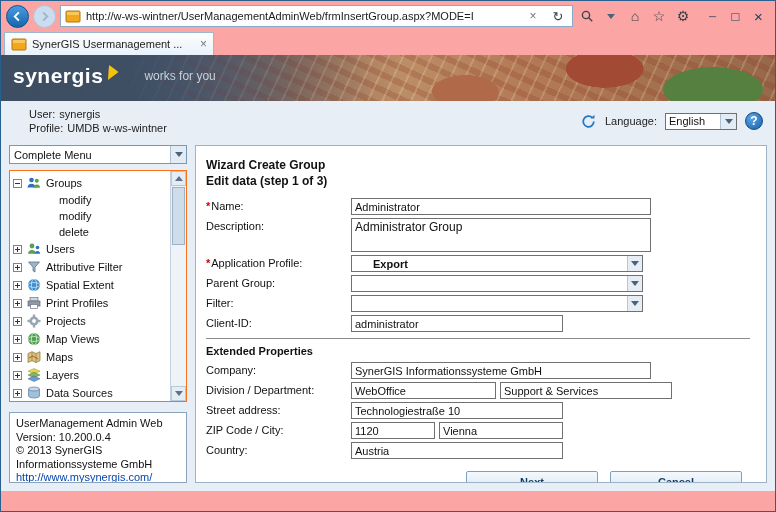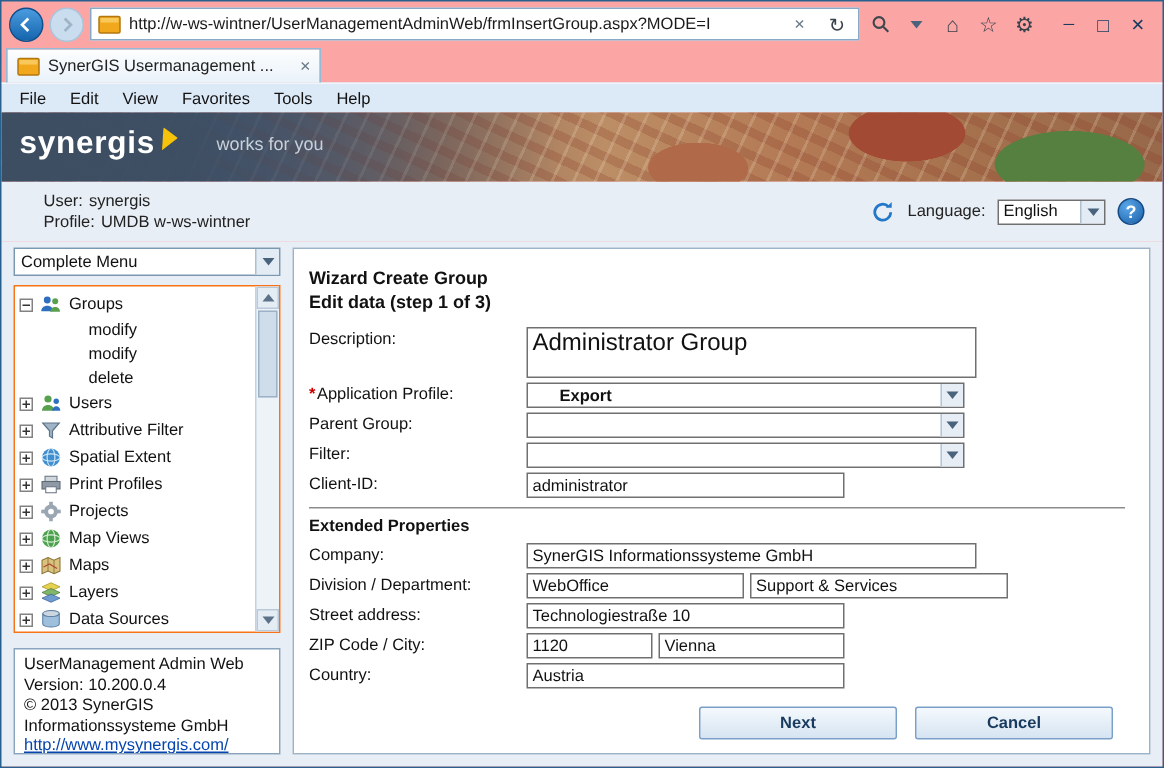--- a/index.html
+++ b/index.html
@@ -89,21 +89,21 @@
   
   .panel { flex: 1; border: 1px solid #9db3c8; background: #fff; padding: 12px 10px 8px 10px; overflow: hidden; display: flex; flex-direction: column; }
   .ptitle, .psub { font-size: 12px; font-weight: bold; color: #111; }
   .psub { margin-top: 2px; }
   .formarea { margin-top: 10px; }
   .frow { display: flex; align-items: flex-start; margin-bottom: 3px; }
   .flabel { width: 145px; flex: none; font-size: 11px; padding-top: 2px; color: #111; }
   .req { color: #cc0000; margin-right: 1px; font-weight: bold; }
   .tinput { height: 17px; border: 1px solid #707070; font-size: 11px; padding: 0 3px; font-family: inherit; background: #fff; color: #111; }
   .w300 { width: 300px; } .w212 { width: 212px; } .w145 { width: 145px; } .w172 { width: 172px; margin-left: 4px; } .w84 { width: 84px; } .w124 { width: 124px; margin-left: 4px; }
-  .tarea { width: 300px; height: 34px; border: 1px solid #707070; font-size: 16px; padding: 1px 3px; resize: none; font-family: inherit; color: #111; }
+  .tarea { width: 300px; height: 34px; border: 1px solid #707070; font-size: 12px; padding: 1px 3px; resize: none; font-family: inherit; color: #111; }
   .dselect { width: 292px; height: 17px; border: 1px solid #707070; background: #fff; display: flex; align-items: center; font-size: 11px; padding-left: 21px; color: #111; font-weight: bold; }
   .dselect .caretbox { width: 15px; background: #e6edf5; border-left: 1px solid #b5c5d5; }
   .lselect { width: 72px; height: 17px; border: 1px solid #707070; background: #fff; display: flex; align-items: center; font-size: 11px; padding-left: 3px; color: #111; }
   .hrline { border-top: 1px solid #8c8c8c; margin: 6px 6px 6px 0; }
   .extheader { font-size: 11px; font-weight: bold; margin: 2px 0 5px; color: #111; }
   .btnrow { display: flex; justify-content: flex-end; gap: 12px; margin-top: 12px; padding-right: 14px; }
   .btn { width: 132px; height: 22px; border: 1px solid #7aa0c9; border-radius: 2px; background: linear-gradient(#f4f9fd, #d6e4f2); font-size: 11px; font-weight: bold; color: #173a5e; display: flex; align-items: center; justify-content: center; }
 </style>
 </head>
 <body>
@@ -153,28 +153,20 @@
     <div class="tab">
       <svg class="miniicon" viewBox="0 0 16 16" width="14" height="14">
           <rect x="1" y="3" width="14" height="11" rx="1" fill="#f2a81d" stroke="#b37710"></rect>
           <rect x="2" y="4" width="12" height="3" fill="#f8c95a"></rect>
         </svg>
       <span class="tab-title">SynerGIS Usermanagement ...</span>
       <span class="g-x"></span>
     </div>
   </div>
 
-  <div class="menubar">
-    <span class="menuitem">File</span>
-    <span class="menuitem">Edit</span>
-    <span class="menuitem">View</span>
-    <span class="menuitem">Favorites</span>
-    <span class="menuitem">Tools</span>
-    <span class="menuitem">Help</span>
-  </div>
 
   <div class="banner">
     <div class="banner-shade"></div>
     <div class="logo-row">
       <span class="logo">synergis</span>
       <span class="flash"></span>
       <span class="tagline">works for you</span>
     </div>
   </div>
 
@@ -341,20 +333,24 @@
         <div><a class="infolink" href="#">http://www.mysynergis.com/</a></div>
       </div>
     </div>
 
     <div class="panel">
       <div class="ptitle">Wizard Create Group</div>
       <div class="psub">Edit data (step 1 of 3)</div>
 
       <div class="formarea">
 
+        <div class="frow">
+          <div class="flabel"><span class="req">*</span><span>Name:</span></div>
+          <input class="tinput w300" type="text" value="Administrator" style="">
+        </div>
 
         <div class="frow">
           <div class="flabel"><span>Description:</span></div>
           <textarea class="tarea" style="">Administrator Group</textarea>
         </div>
 
         <div class="frow">
           <div class="flabel"><span class="req">*</span><span>Application Profile:</span></div>
           <div class="dselect">
             <span>Export</span>

